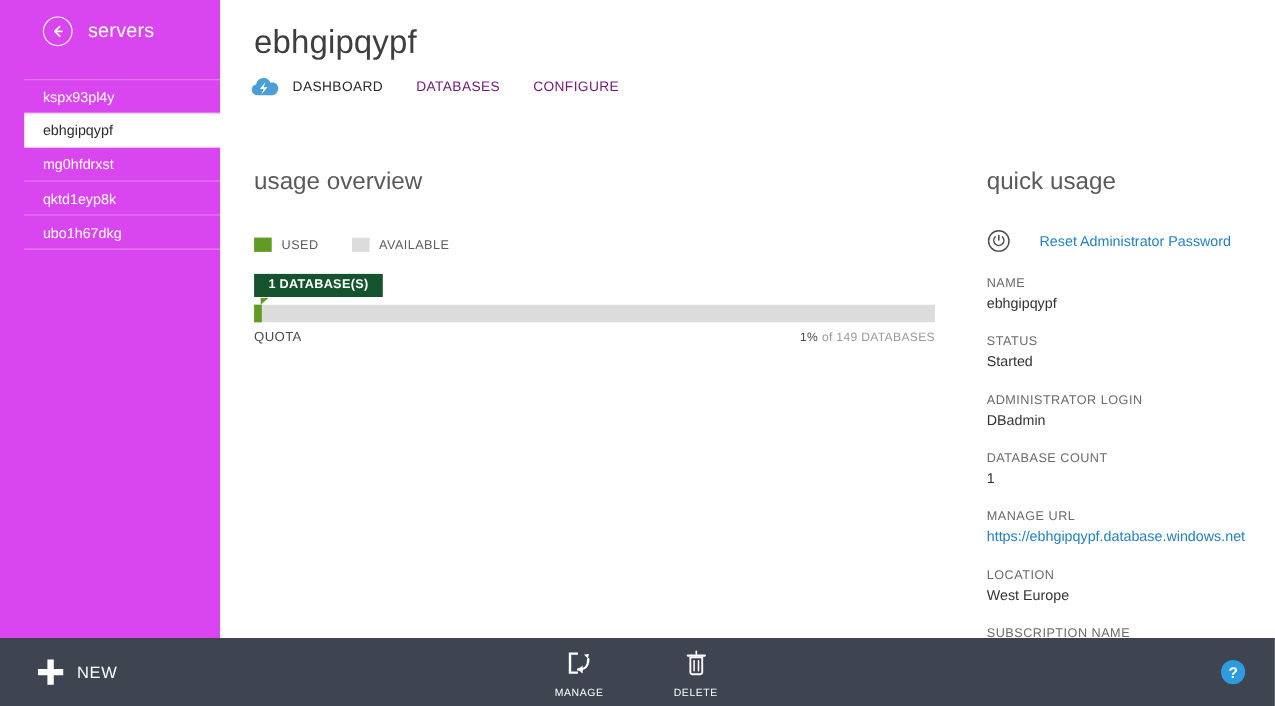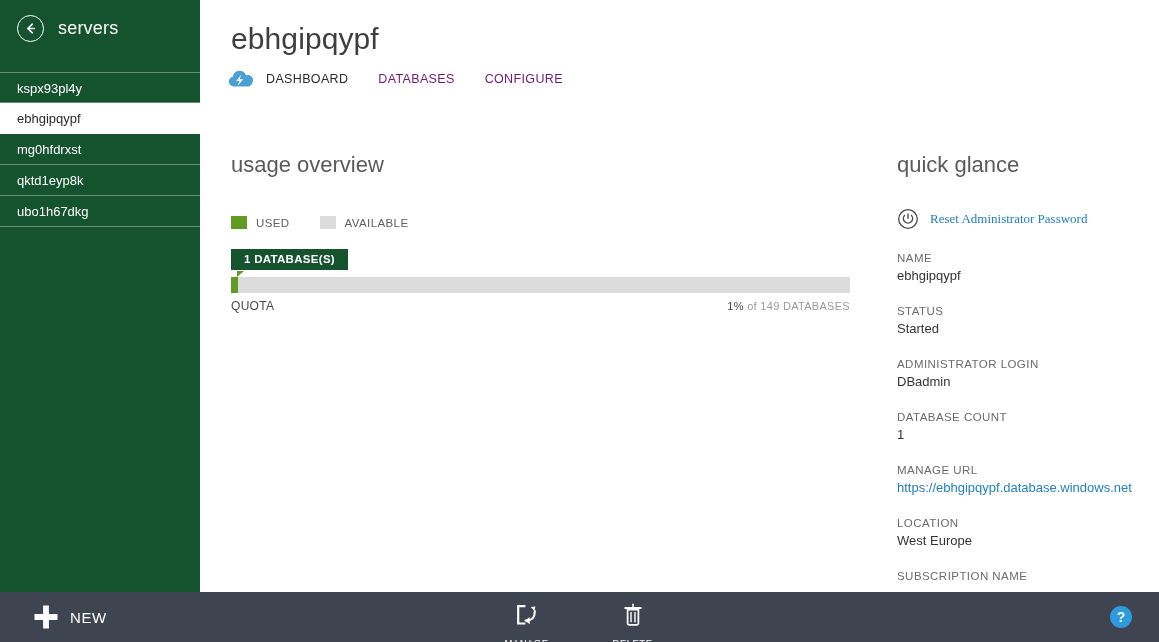--- a/index.html
+++ b/index.html
@@ -8,21 +8,22 @@
     font-family: "Liberation Sans", sans-serif;
     background: #ffffff;
     overflow: hidden;
   }
   #app { position: relative; width: 1159px; height: 642px; }
 
   
   .sidebar {
     position: absolute; left: 0; top: 0;
     width: 200px; height: 628px;
-    background: #14532d;
+    background: #d946ef;
+    padding-left: 22px;
   }
   .back-row {
     display: flex; align-items: center;
     height: 56px; padding-left: 17px;
   }
   .back-circle {
     width: 27px; height: 27px; border-radius: 50%;
     border: 1.6px solid #ffffff;
     display: flex; align-items: center; justify-content: center;
     flex: 0 0 auto; cursor: pointer;
@@ -106,34 +107,34 @@
   }
   .quota-lbl { font-size: 12px; color: #4a4a4a; letter-spacing: .3px; }
   .quota-val { font-size: 11px; color: #9a9a9a; letter-spacing: .3px; }
   .quota-val b { color: #4a4a4a; font-weight: normal; }
 
   
   .glance { position: absolute; left: 697px; top: 152px; width: 262px; }
   .reset-row { display: flex; align-items: center; margin-top: 30px; cursor: pointer; }
   .reset-icon { width: 22px; height: 22px; flex: 0 0 auto; }
   .reset-link {
-    margin-left: 11px; font-size: 13px; color: #2580c0; font-family: Liberation Serif, serif;
+    margin-left: 26px; font-size: 13px; color: #2580c0;
   }
   .field { margin-top: 22px; }
   .field-label {
     font-size: 11.5px; color: #6b6b6b;
     letter-spacing: .45px; text-transform: uppercase;
   }
   .field-value { font-size: 13px; color: #333333; margin-top: 4px; }
   .field-value.link { color: #2580c0; cursor: pointer; }
 
   
   .bottombar {
     position: absolute; left: 0; bottom: 0;
-    width: 1159px; height: 50px;
+    width: 1159px; height: 62px;
     background: #3e4550;
     display: flex; align-items: center;
   }
   .new-btn {
     display: flex; align-items: center;
     margin-left: 33px; cursor: pointer;
   }
   .plus { width: 26px; height: 26px; flex: 0 0 auto; }
   .new-label {
     color: #ffffff; font-size: 15px; letter-spacing: .6px;
@@ -225,21 +226,21 @@
       <div class="bar-foot">
         <span class="quota-lbl">QUOTA</span>
         <span class="quota-val">
           <b>1%</b>
           <span>of 149 DATABASES</span>
         </span>
       </div>
     </div>
 
     <div class="glance">
-      <div class="section-head">quick glance</div>
+      <div class="section-head">quick usage</div>
 
       <div class="reset-row">
         <span class="reset-icon">
           <svg width="22" height="22" viewBox="0 0 22 22">
             <circle cx="11" cy="11" r="9.3" fill="none" stroke="#4a4a4a" stroke-width="1.3"></circle>
             <path d="M11 6.0 L11 10.2" stroke="#4a4a4a" stroke-width="1.4" stroke-linecap="round"></path>
             <path d="M7.6 7.4 A4.6 4.6 0 1 0 14.4 7.4" fill="none" stroke="#4a4a4a" stroke-width="1.4" stroke-linecap="round"></path>
           </svg>
         </span>
         <span class="reset-link">Reset Administrator Password</span>

